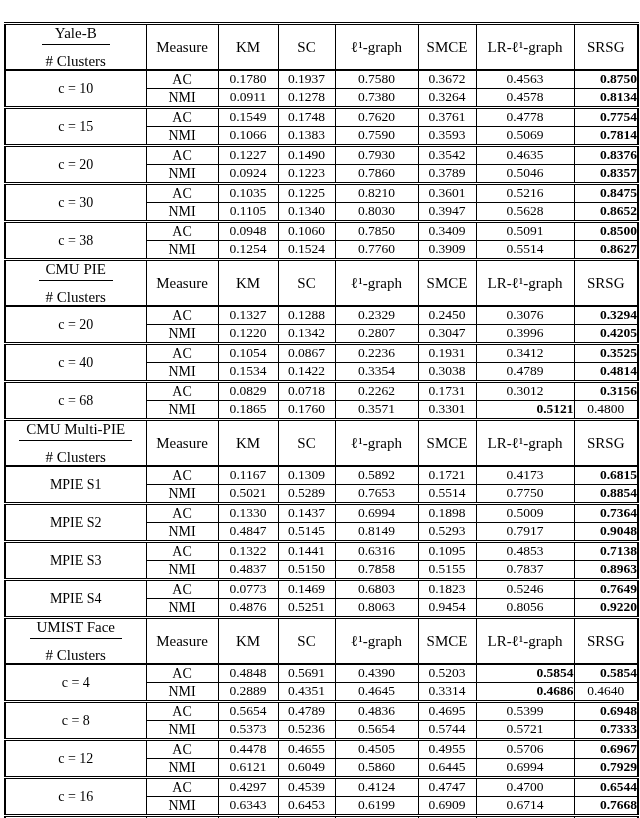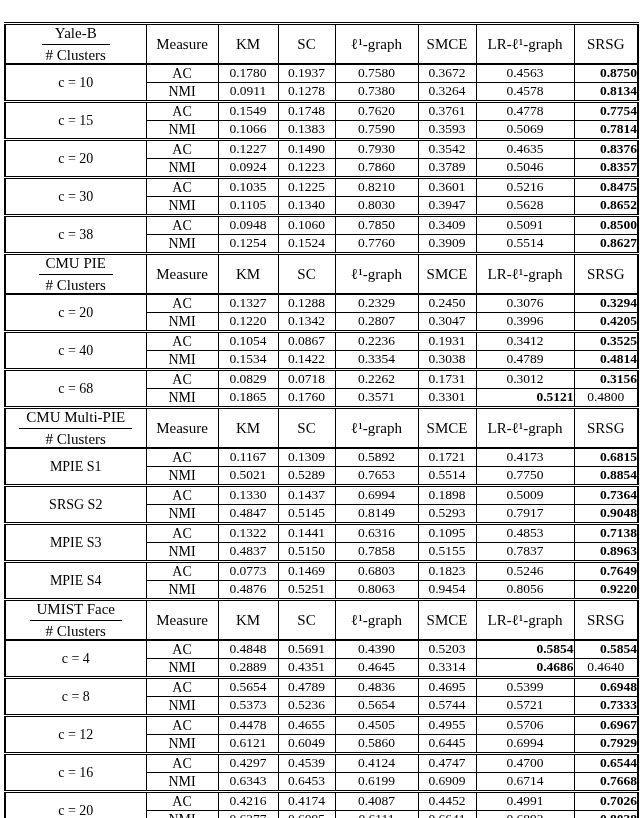--- a/index.html
+++ b/index.html
@@ -54,21 +54,21 @@
   }
   .frac {
     display: inline-block;
     vertical-align: middle;
   }
   .frac-top {
     border-bottom: 1.2px solid #000;
     padding: 0 7px 2px 7px;
   }
   .frac-bot {
-    padding: 2px 4px 0 4px;
+    padding: 8px 4px 0 4px;
   }
 </style>
 </head>
 <body>
 
 <table class="results">
   <colgroup>
     <col style="width:141px">
     <col style="width:72px">
     <col style="width:60px">
@@ -274,21 +274,21 @@
       <tr class="row-second">
         <td class="measure-cell">NMI</td>
         <td class="value-cell">0.5021</td>
         <td class="value-cell">0.5289</td>
         <td class="value-cell">0.7653</td>
         <td class="value-cell">0.5514</td>
         <td class="value-cell">0.7750</td>
         <td class="value-cell bold">0.8854</td>
       </tr>
       <tr class="row-first group-sep">
-        <td class="cluster-cell" rowspan="2">SRSG S2</td>
+        <td class="cluster-cell" rowspan="2">MPIE S2</td>
         <td class="measure-cell">AC</td>
         <td class="value-cell">0.1330</td>
         <td class="value-cell">0.1437</td>
         <td class="value-cell">0.6994</td>
         <td class="value-cell">0.1898</td>
         <td class="value-cell">0.5009</td>
         <td class="value-cell bold">0.7364</td>
       </tr>
       <tr class="row-second">
         <td class="measure-cell">NMI</td>

